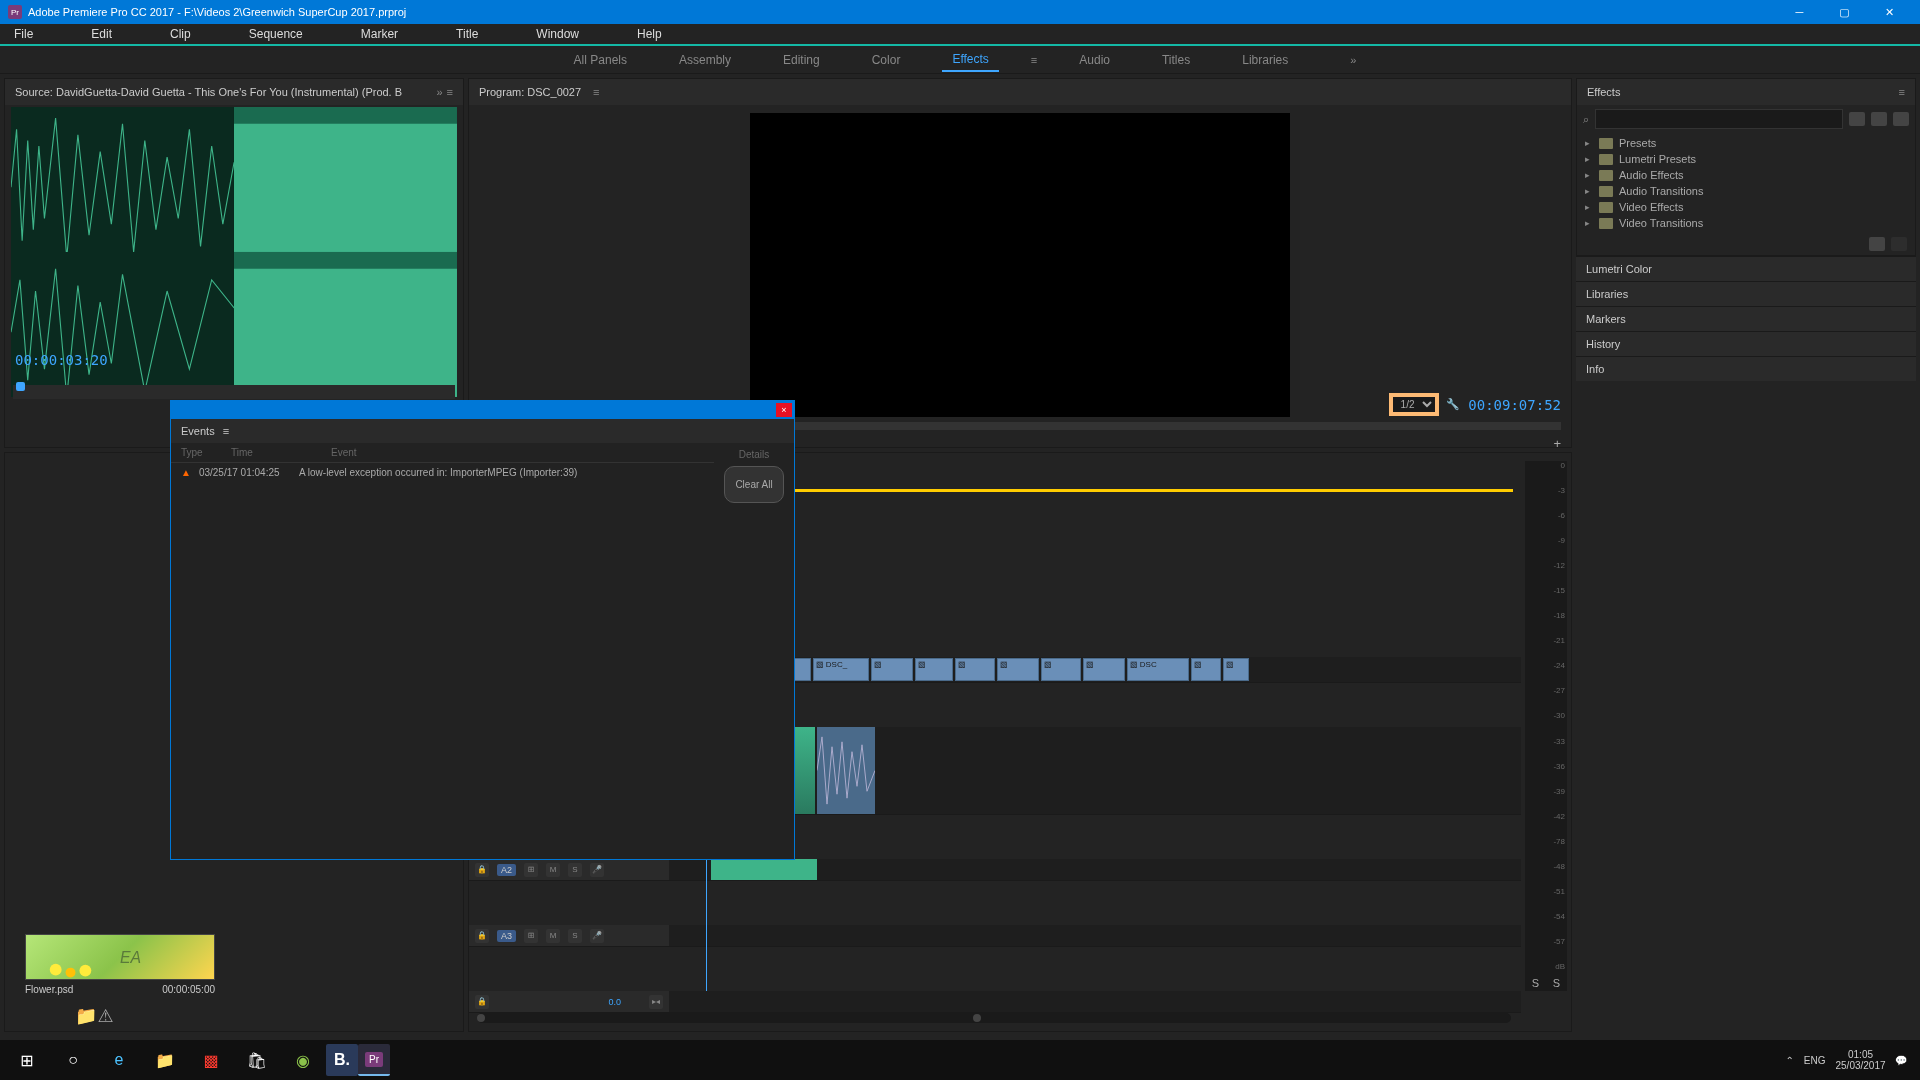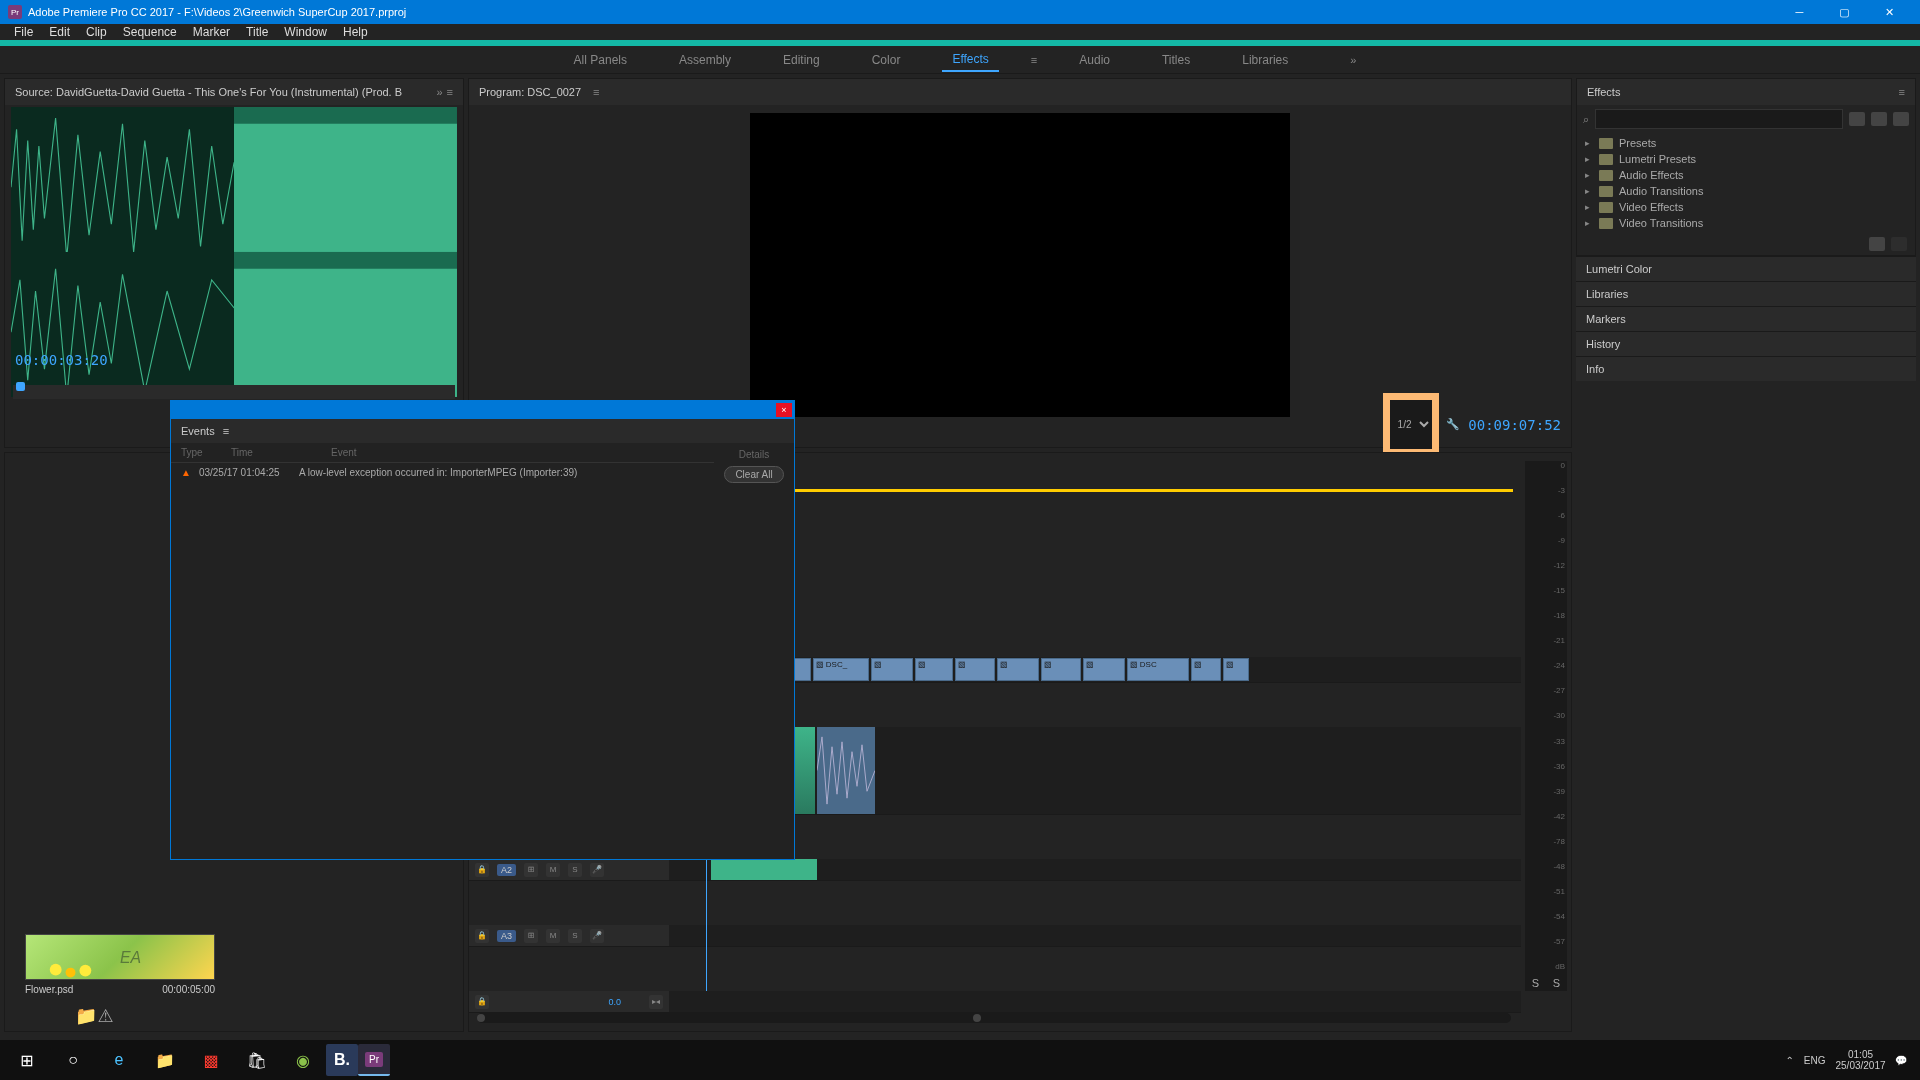--- a/index.html
+++ b/index.html
@@ -5,21 +5,21 @@
     * { margin: 0; padding: 0; box-sizing: border-box; font-family: 'Segoe UI', Tahoma, sans-serif; }
     body { background: #232323; color: #aaa; font-size: 11px; overflow: hidden; width: 1920px; height: 1080px; position: relative; }
     
     
     .title-bar { height: 24px; background: #0078d7; display: flex; align-items: center; padding: 0 8px; color: #fff; font-size: 11px; }
     .title-bar .icon { width: 14px; height: 14px; background: #7a3b7a; margin-right: 6px; border-radius: 2px; display: flex; align-items: center; justify-content: center; font-size: 8px; color: #fff; }
     .title-bar .spacer { flex: 1; }
     .win-btn { width: 45px; height: 24px; display: flex; align-items: center; justify-content: center; color: #fff; cursor: pointer; }
     
     
-    .menu-bar { height: 22px; background: #232323; display: flex; align-items: center; padding: 0 6px; border-bottom: 6px solid #14b8a6; }
+    .menu-bar { height: 22px; background: #232323; display: flex; align-items: center; padding: 0 6px; border-bottom: 2px solid #14b8a6; gap: 42px; }
     .menu-item { padding: 2px 8px; color: #ddd; cursor: pointer; font-size: 12px; }
     
     
     .workspace-bar { height: 28px; background: #232323; display: flex; align-items: center; justify-content: center; border-bottom: 1px solid #1a1a1a; gap: 32px; }
     .ws-item { color: #888; padding: 4px 10px; cursor: pointer; font-size: 12px; }
     .ws-item.active { color: #3ea6ff; border-bottom: 2px solid #3ea6ff; }
     .ws-icon { color: #888; cursor: pointer; }
     
     
     .main-grid { position: absolute; top: 74px; left: 0; right: 0; bottom: 44px; display: grid; grid-template-columns: 460px 1fr 340px; grid-template-rows: 370px 1fr; gap: 4px; padding: 4px; }
@@ -90,21 +90,21 @@
     
     
     .events-dialog { position: absolute; top: 400px; left: 170px; width: 625px; height: 460px; z-index: 100; background: #222; border: 1px solid #0078d7; }
     .events-titlebar { height: 18px; background: #0078d7; display: flex; justify-content: flex-end; align-items: center; }
     .events-close { width: 16px; height: 14px; background: #e81123; color: #fff; font-size: 9px; text-align: center; line-height: 14px; margin-right: 2px; cursor: pointer; }
     .events-body { padding: 0; }
     .events-tab { padding: 6px 10px; background: #2a2a2a; color: #ccc; display: flex; align-items: center; gap: 8px; }
     .events-cols { display: flex; padding: 4px 10px; color: #666; font-size: 10px; border-bottom: 1px solid #333; }
     .events-row { display: flex; padding: 4px 10px; color: #aaa; font-size: 10px; align-items: center; }
     .warn-icon { color: #ff6600; margin-right: 8px; }
-    .clear-btn { margin-left: auto; background: #333; border: 1px solid #555; border-radius: 10px; padding: 2px 10px; color: #aaa; cursor: pointer; font-size: 10px; }
+    .clear-btn { margin-left: auto; background: #333; border: 1px solid #555; border-radius: 10px; padding: 12px 10px; color: #aaa; cursor: pointer; font-size: 10px; }
     
     
     .src-tc { position: absolute; bottom: 79px; left: 10px; color: #3ea6ff; font-family: Consolas, monospace; font-size: 14px; }
     .src-ruler { position: absolute; bottom: 48px; left: 8px; right: 8px; height: 14px; background: #2a2a2a; }
     .src-marker { position: absolute; top: -3px; left: 3px; width: 9px; height: 9px; background: #3ea6ff; border-radius: 2px; }
     .src-transport { position: absolute; bottom: 18px; left: 0; right: 0; display: flex; justify-content: center; gap: 16px; }
     .src-transport span { color: #aaa; cursor: pointer; }
     
     
     .taskbar { position: absolute; bottom: 0; left: 0; right: 0; height: 40px; background: #101010; display: flex; align-items: center; padding: 0 4px; }
@@ -195,21 +195,21 @@
   <div class="panel program-panel">
     <div class="panel-header">
       <span class="tab-name">Program: DSC_0027</span>
       <span class="menu-icon">≡</span>
     </div>
     <div class="program-monitor"></div>
     <div class="program-controls">
       <div class="time-row">
         <span></span>
         <span style="display:flex;align-items:center;gap:8px">
-          <select style="background:#1a1a1a;border:7px solid #fdba74;color:#aaa;font-size:10px;padding:18px 4px"><option>1/2</option></select>
+          <select style="background:#1a1a1a;border:4px solid #fdba74;color:#aaa;font-size:10px;padding:1px 4px"><option>1/2</option></select>
           <span>🔧</span>
           <span class="tc">00:09:07:52</span>
         </span>
       </div>
       <div class="playhead-bar"></div>
       <div class="transport">
         <span>⬛</span>
         <span>{</span>
         <span>}</span>
         <span>|←</span>

